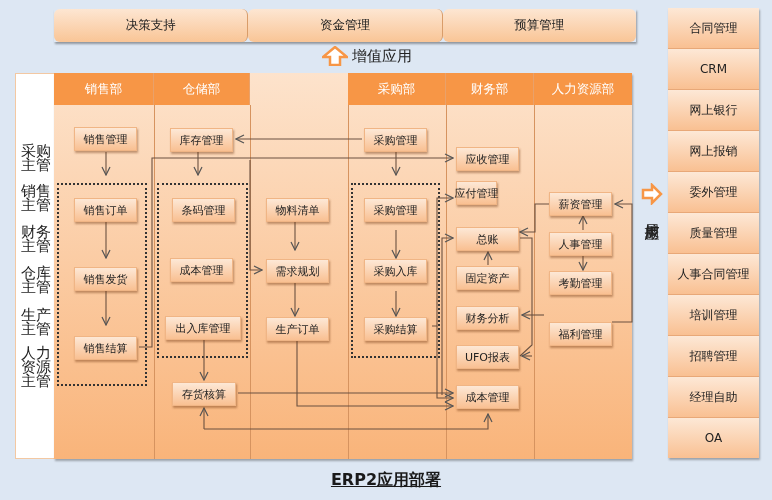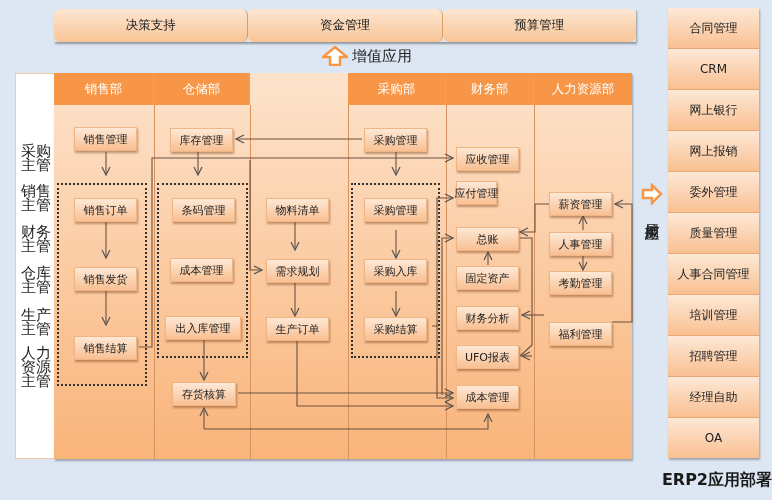--- a/index.html
+++ b/index.html
@@ -14,21 +14,21 @@
   .main { position: absolute; left: 54px; top: 73px; width: 578px; height: 386px; background: linear-gradient(#fde3cc, #f9b47a); box-shadow: 1px 2px 2px rgba(0,0,0,0.3); }
   .hdr { position: absolute; top: 0; height: 32px; background: #f79646; color: #fff; font-size: 12.5px; display: flex; align-items: center; justify-content: center; border-right: 1px solid #e9a16a; }
   .colline { position: absolute; top: 32px; width: 1px; height: 354px; background: #d6935f; }
   .box { position: absolute; height: 24px; background: linear-gradient(#fde8d6, #f9c092); border: 1px solid #f0b585; box-shadow: 1px 2px 2px rgba(120,60,20,0.45); font-size: 11px; color: #222; display: flex; align-items: center; justify-content: center; white-space: nowrap; }
   .dotted { position: absolute; border: 2px dotted #333; }
   .extend { position: absolute; left: 641px; top: 183px; width: 22px; display: flex; flex-direction: column; align-items: center; }
   .extend-text { font-size: 15px; line-height: 18px; color: #222; writing-mode: vertical-rl; letter-spacing: 1px; }
   .rightpanel { position: absolute; left: 668px; top: 8px; width: 91px; height: 450px; display: flex; flex-direction: column; box-shadow: 1px 2px 2px rgba(0,0,0,0.3); }
   .rcell { flex: 1; background: linear-gradient(#fde8d6, #f9c092); border-bottom: 1px solid #e8a878; display: flex; align-items: center; justify-content: center; font-size: 12px; color: #222; }
   .rcell:last-child { border-bottom: none; }
-  .footer { position: absolute; left: 0; width: 772px; top: 470px; text-align: right; font-size: 16px; font-weight: bold; color: #1a1a1a; }
+  .footer { position: absolute; left: 0; width: 772px; top: 470px; text-align: center; font-size: 16px; font-weight: bold; color: #1a1a1a; text-decoration: underline; }
   svg.lines { position: absolute; left: 0; top: 0; width: 772px; height: 500px; pointer-events: none; }
 </style>
 </head>
 <body>
 
 <div class="stage">
 
   <div class="topbar">
     <div class="topcell">决策支持</div>
     <div class="topcell">资金管理</div>

